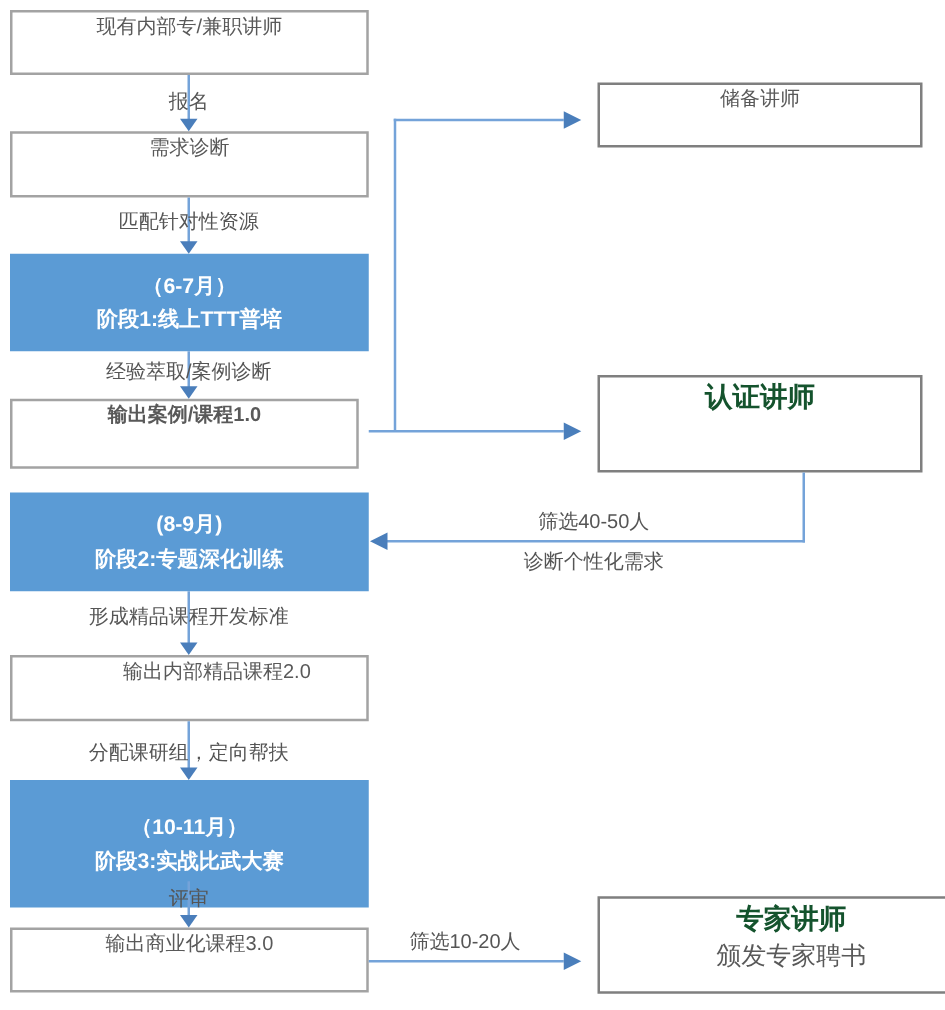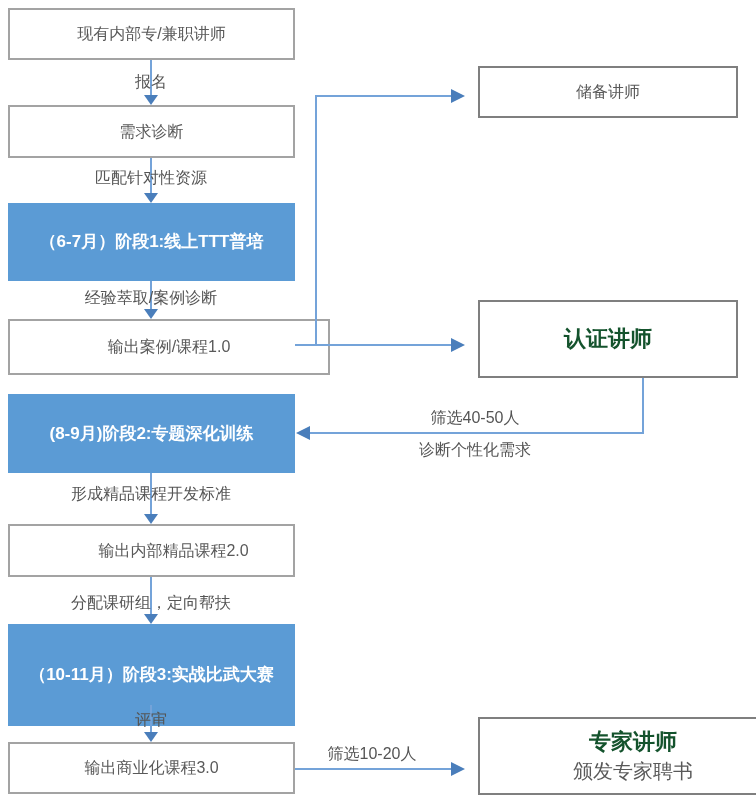--- a/index.html
+++ b/index.html
@@ -3,28 +3,28 @@
 <meta charset="utf-8">
 <style>
   html,body { margin:0; padding:0; background:#ffffff; }
   #canvas {
     position:relative; width:756px; height:808px; background:#ffffff;
     font-family:"Liberation Sans","DejaVu Sans",sans-serif; overflow:hidden;
   }
   .box {
     position:absolute; box-sizing:border-box; background:#ffffff;
     border:2px solid #a3a3a3; color:#595959; font-size:16px;
-    display:flex; flex-direction:column; align-items:center; justify-content:center;
+    display:flex; flex-direction:column; align-items:center; justify-content:flex-start;
     text-align:center; line-height:1.45;
   }
   .box.dark { border-color:#7f7f7f; }
   .stage {
     position:absolute; box-sizing:border-box; background:#5b9bd5; border:none;
     color:#ffffff; font-size:17px; font-weight:bold;
-    display:flex; flex-direction:row; align-items:center; justify-content:center;
+    display:flex; flex-direction:column; align-items:center; justify-content:center;
     text-align:center; line-height:1.6;
   }
   .blue-title { color:#14532d; font-size:22px; font-weight:bold; }
   .sub-gray { color:#595959; font-size:20px; font-weight:normal; }
   .vline { position:absolute; width:2px; background:#74a3d9; }
   .hline { position:absolute; height:2px; background:#74a3d9; }
   .arr-down {
     position:absolute; width:0; height:0;
     border-left:7px solid transparent; border-right:7px solid transparent;
     border-top:10px solid #4a7ebb;
@@ -55,21 +55,21 @@
 
   <div class="box" style="left:8px; top:105px; width:287px; height:53px;">
     <span>需求诊断</span>
   </div>
 
   <div class="stage" style="left:8px; top:203px; width:287px; height:78px;">
     <span>（6-7月）</span>
     <span>阶段1:线上TTT普培</span>
   </div>
 
-  <div class="box" style="left:8px; top:319px; width:322px; height:56px;">
+  <div class="box" style="left:8px; top:319px; width:279px; height:56px;font-weight:bold;">
     <span>输出案例/课程1.0</span>
   </div>
 
   <div class="stage" style="left:8px; top:394px; width:287px; height:79px;">
     <span>(8-9月)</span>
     <span>阶段2:专题深化训练</span>
   </div>
 
   <div class="box" style="left:8px; top:524px; width:287px; height:53px;padding-left:44px;">
     <span>输出内部精品课程2.0</span>

